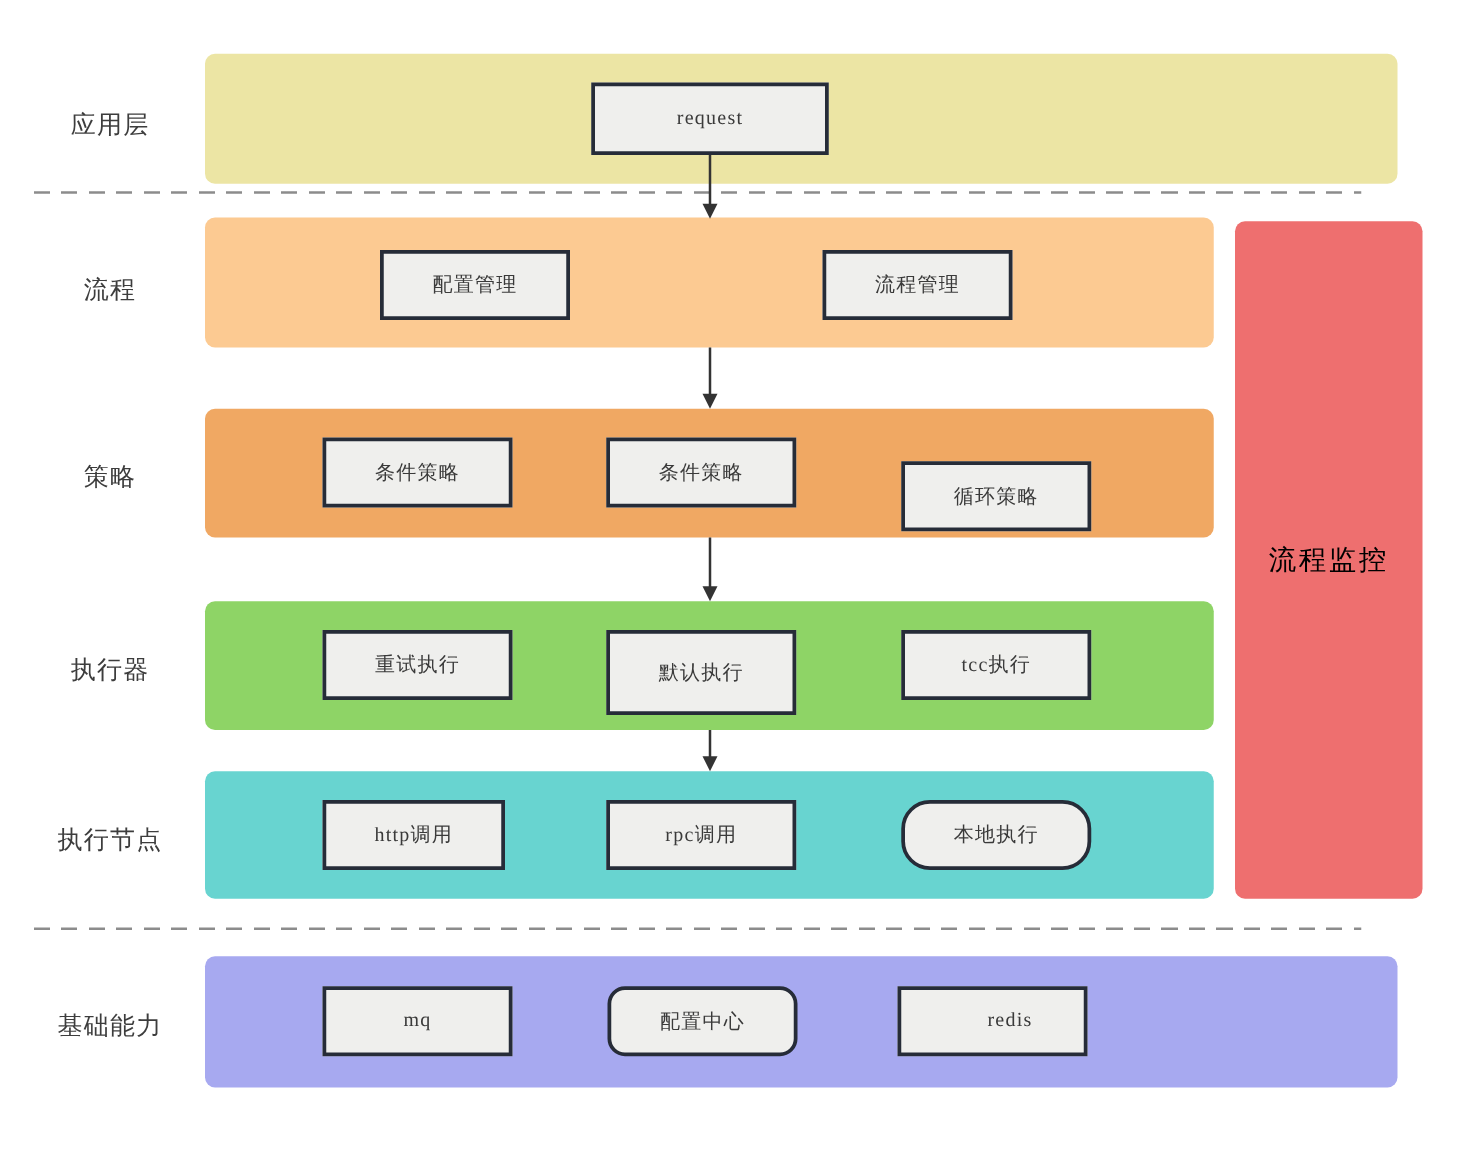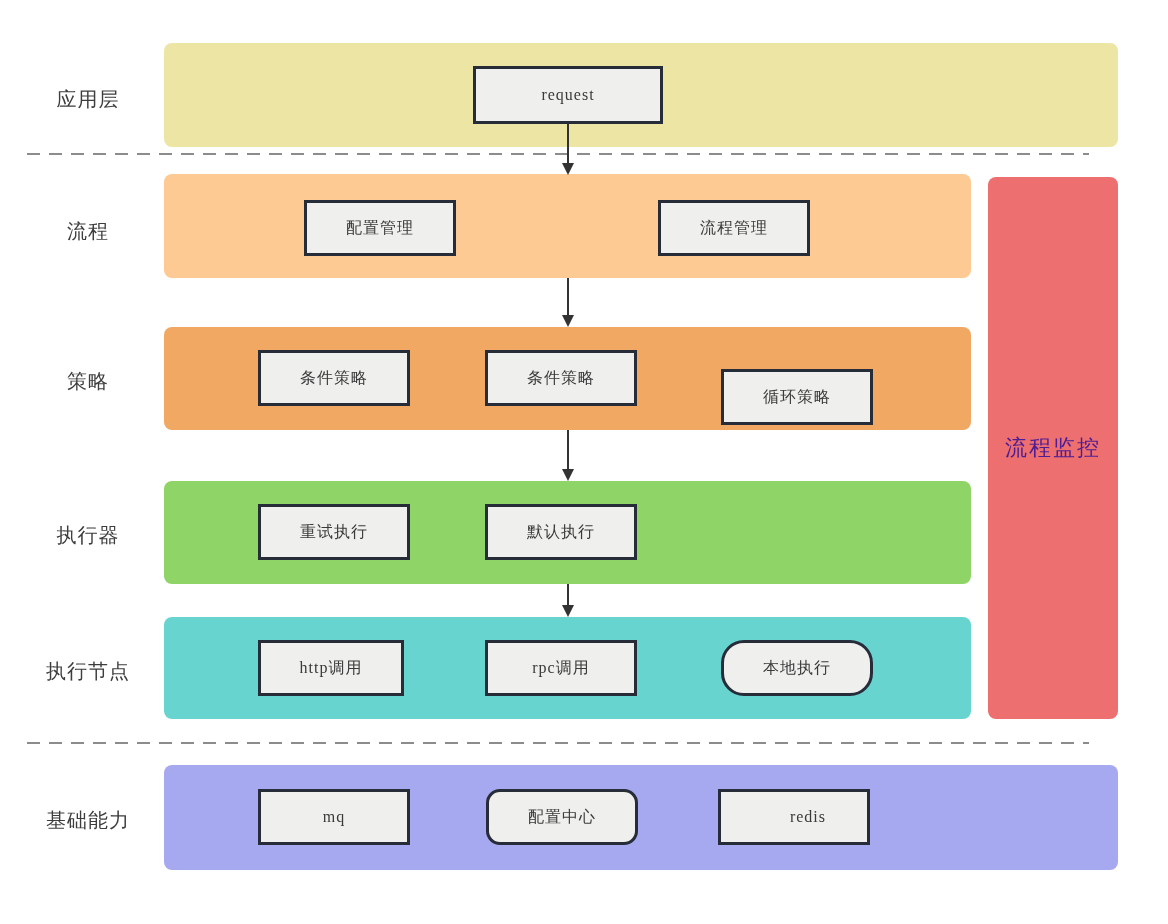--- a/index.html
+++ b/index.html
@@ -45,26 +45,26 @@
   }
   .arrow-head{
     position:absolute;
     left:562px;width:0;height:0;
     border-left:6px solid transparent;
     border-right:6px solid transparent;
     border-top:12px solid #333333;
   }
   .monitor{
     position:absolute;
-    left:988px;top:177px;width:130px;height:542px;
+    left:988px;top:177px;width:150px;height:542px;
     border-radius:8px;
     display:flex;align-items:center;justify-content:center;
     font-size:22px;
     letter-spacing:2px;
-    color:#4c1d95;
+    color:#000000;
   }
 </style>
 </head>
 <body>
 
 <div class="canvas">
 
   <div class="layer-label" style="top:86px;">应用层</div>
   <div class="layer-label" style="top:218px;">流程</div>
   <div class="layer-label" style="top:368px;">策略</div>
@@ -89,21 +89,22 @@
   <div class="node-box" style="left:473px;top:66px;width:190px;height:58px;">request</div>
 
   <div class="node-box" style="left:658px;top:200px;width:152px;height:56px;">流程管理</div>
   <div class="node-box" style="left:304px;top:200px;width:152px;height:56px;">配置管理</div>
 
   <div class="node-box" style="left:258px;top:350px;width:152px;height:56px;">条件策略</div>
   <div class="node-box" style="left:485px;top:350px;width:152px;height:56px;">条件策略</div>
   <div class="node-box" style="left:721px;top:350px;width:152px;height:56px;margin-top:19px;">循环策略</div>
 
   <div class="node-box" style="left:258px;top:504px;width:152px;height:56px;">重试执行</div>
-  <div class="node-box" style="left:485px;top:504px;width:152px;height:56px;">默认执行</div>
+  <div class="node-box" style="left:485px;top:504px;width:152px;height:68px;">默认执行</div>
+  <div class="node-box" style="left:721px;top:504px;width:152px;height:56px;">tcc执行</div>
 
   <div class="node-box" style="left:258px;top:640px;width:146px;height:56px;">http调用</div>
   <div class="node-box" style="left:485px;top:640px;width:152px;height:56px;text-align:right;">rpc调用</div>
   <div class="node-box" style="left:721px;top:640px;width:152px;height:56px;border-radius:23px;">本地执行</div>
 
   <div class="node-box" style="left:258px;top:789px;width:152px;height:56px;">mq</div>
   <div class="node-box" style="left:486px;top:789px;width:152px;height:56px;border-radius:14px;">配置中心</div>
   <div class="node-box" style="left:718px;top:789px;width:152px;height:56px;padding-left:28px;">redis</div>
 
   <div class="arrow-line" style="top:124px;height:43px;"></div>

